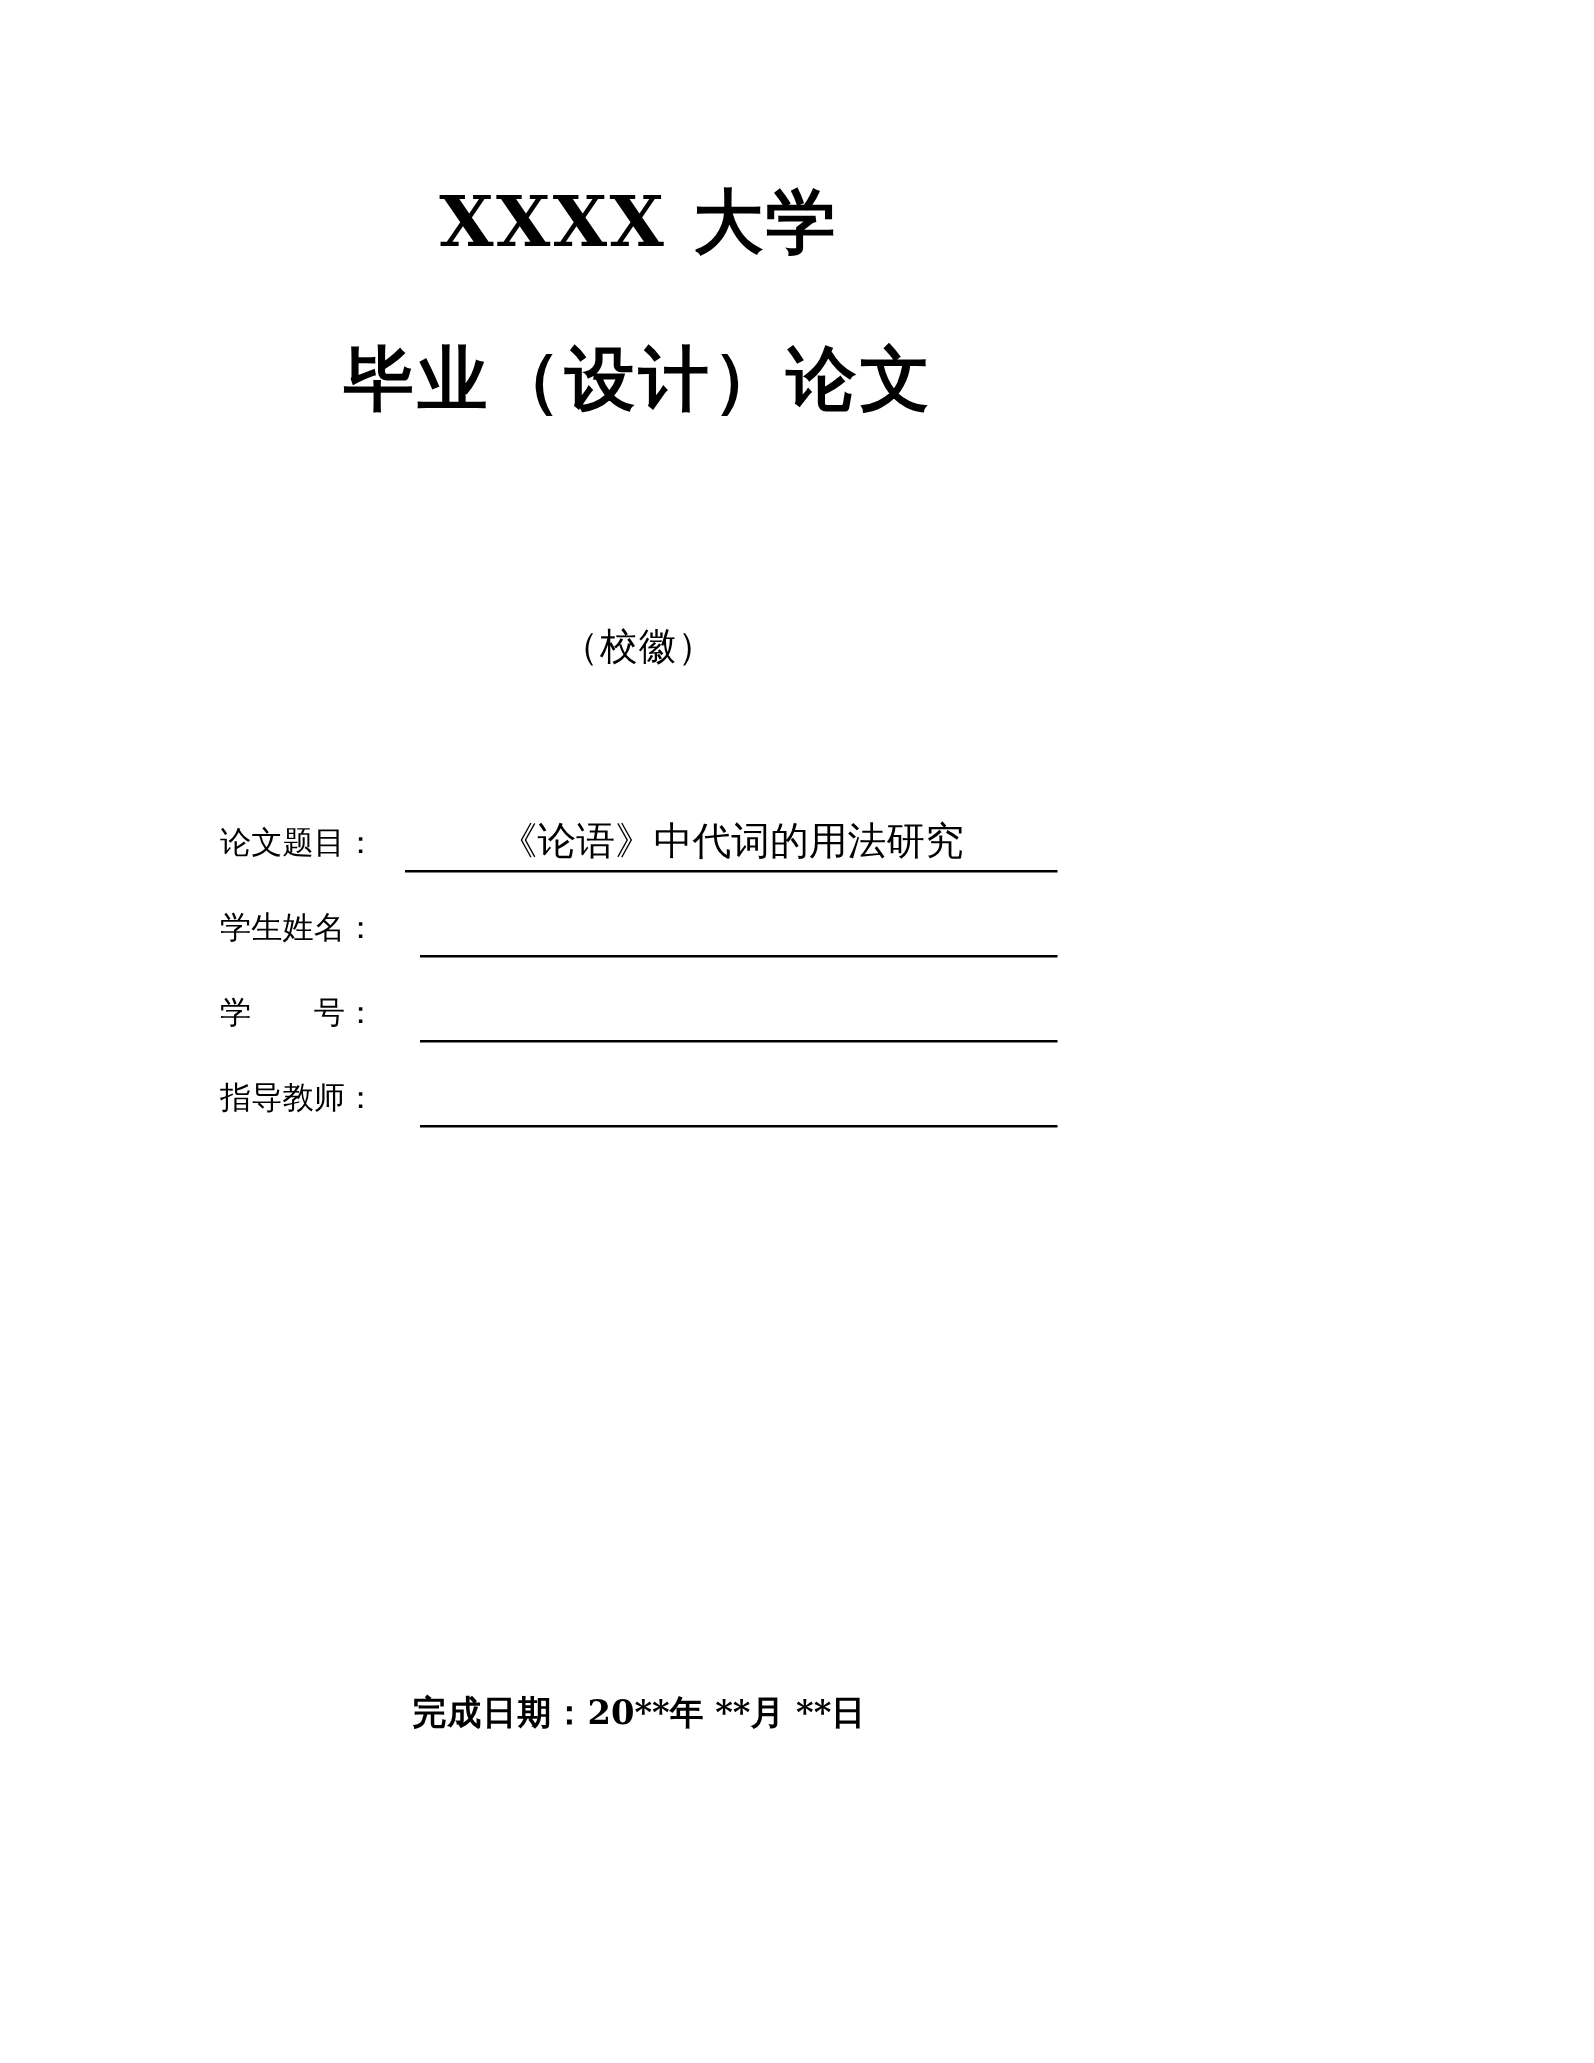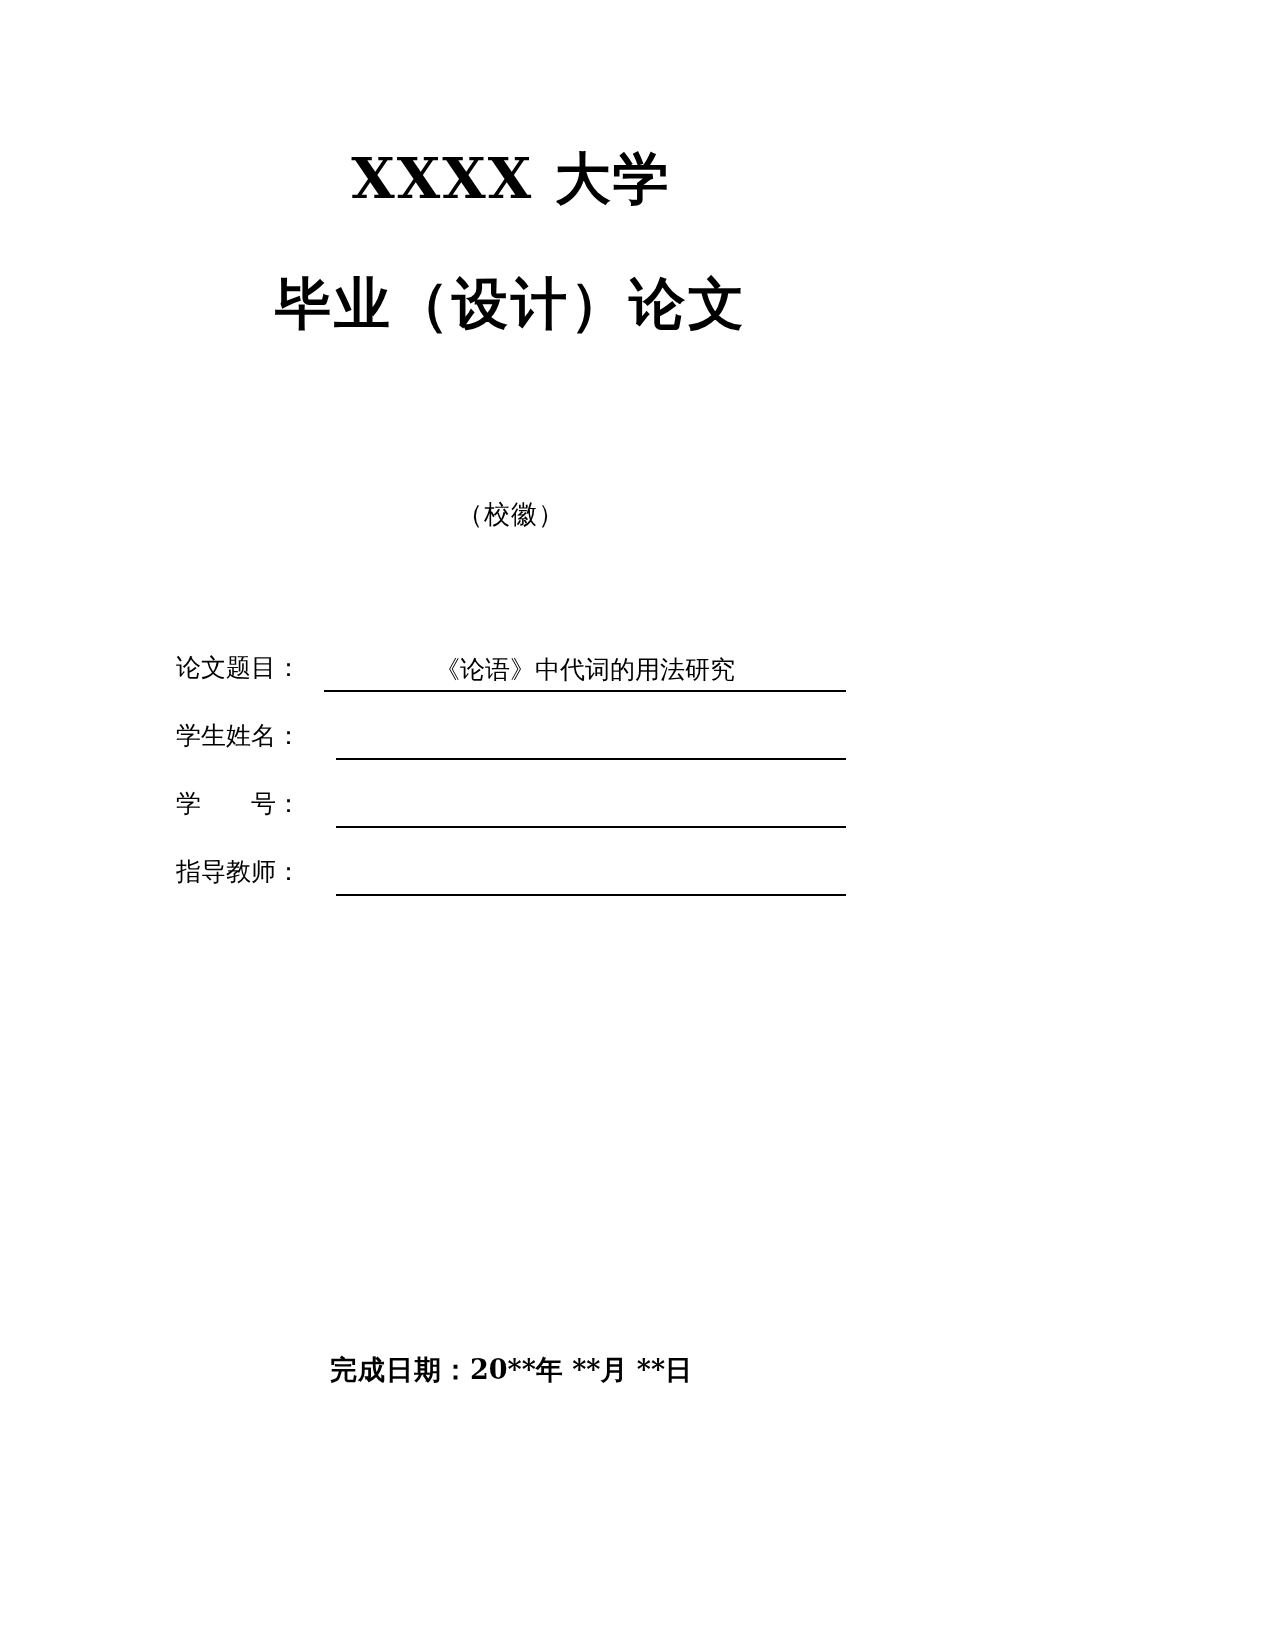--- a/index.html
+++ b/index.html
@@ -40,21 +40,21 @@
     font-weight: 700;
     letter-spacing: 3px;
     margin: 0;
     padding-top: 60px;
     line-height: 1.2;
   }
 
   
   .emblem-placeholder {
     text-align: center;
-    font-size: 26px;
+    font-size: 30px;
     font-weight: 400;
     letter-spacing: 1px;
     margin: 0;
     padding-top: 160px;
   }
 
   
   .fields {
     margin: 0 auto;
     padding-top: 92px;
@@ -81,21 +81,21 @@
     flex: 1 1 auto;
     border-bottom: 2px solid #000;
     height: 44px;
     display: flex;
     align-items: flex-end;
     justify-content: center;
     padding-bottom: 6px;
     box-sizing: border-box;
   }
   .field-value span {
-    font-size: 25px;
+    font-size: 31px;
     font-weight: 400;
     line-height: 1.1;
   }
   
   .field-row.first .field-label {
     width: 148px;
     flex: 0 0 148px;
   }
 
   

